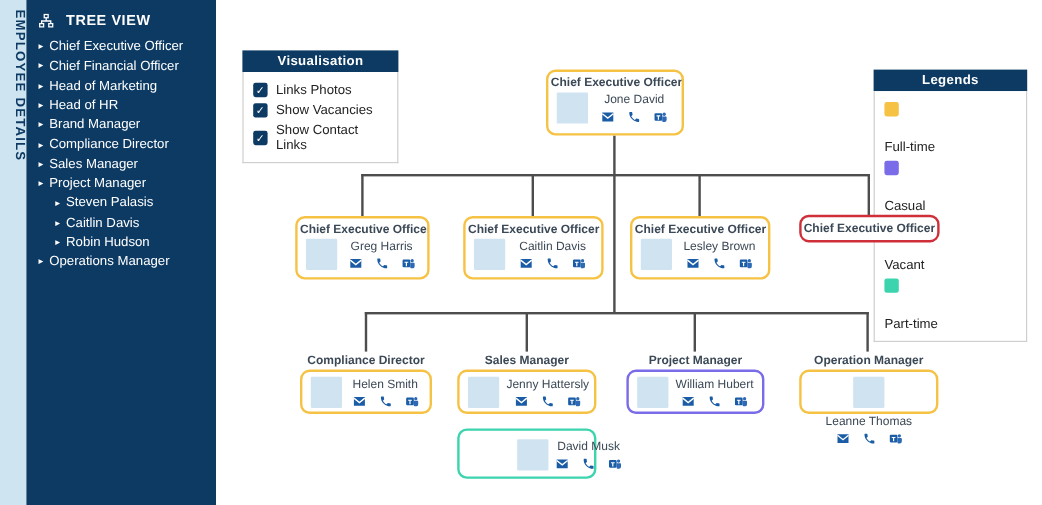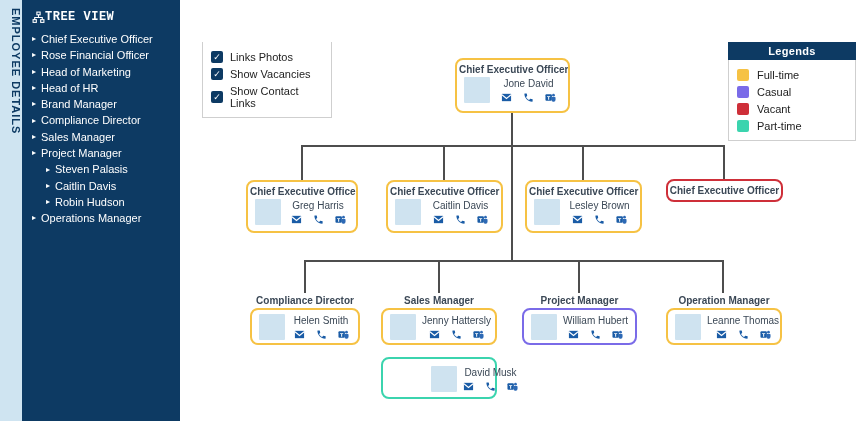--- a/index.html
+++ b/index.html
@@ -7,41 +7,41 @@
   body { font-family:"Liberation Sans", sans-serif; background:#ffffff; overflow:hidden; }
   .app { position:relative; width:868px; height:421px; background:#ffffff; overflow:hidden; }
 
   
   .edge-strip { position:absolute; left:0; top:0; width:22px; height:421px; background:#cfe4f1; cursor:pointer; }
   .edge-strip .vtext { position:absolute; top:6px; left:0; width:22px; writing-mode:vertical-rl;
     font-size:11px; font-weight:600; letter-spacing:1px; color:#0d3a63; white-space:nowrap; padding-top:2px; }
 
   
   .sidebar { position:absolute; left:22px; top:0; width:158px; height:421px; background:#0d3a63; color:#fff; }
-  .sidebar-header { display:flex; align-items:center; gap:0; padding:10px 0 7px 10px;
-    font-size:12px; font-weight:700; letter-spacing:.5px;font-family:Liberation Mono, monospace; }
+  .sidebar-header { display:flex; align-items:center; gap:10px; padding:10px 0 7px 10px;
+    font-size:12px; font-weight:700; letter-spacing:.5px; }
   .sidebar-header svg { width:13px; height:13px; }
   .tree { list-style:none; font-size:11px; }
   .tree-item { display:flex; align-items:center; gap:5px; padding:2px 4px 2px 10px; line-height:12.3px; cursor:pointer; white-space:nowrap; }
   .tree-item .caret { font-size:8px; line-height:10px; flex:0 0 auto; }
   .tree-children { list-style:none; }
   .tree-children .tree-item { padding-left:24px; }
 
   
   .panel { position:absolute; background:#fff; }
   .panel-header { background:#0d3a63; color:#fff; text-align:center; font-size:11px; font-weight:600;
     letter-spacing:.3px; padding:3px 0; }
   .panel-body { border:1px solid #cfcfcf; border-top:none; background:#fff; padding:6px 8px; }
   .panel-visualisation { left:202px; top:42px; width:130px; }
-  .panel-legends { left:728px; top:42px; width:128px; }
+  .panel-legends { left:728px; top:58px; width:128px; }
   .check-row { display:flex; align-items:center; gap:7px; padding:2.5px 0; cursor:pointer; }
   .checkbox { width:12px; height:12px; background:#0d3a63; border-radius:2px; color:#fff; font-size:9px;
     line-height:12px; text-align:center; flex:0 0 auto; }
   .check-label { font-size:11px; color:#222; font-weight:500; }
-  .legend-row { display:flex; align-items:flex-start; gap:8px; padding:2.5px 0; }
+  .legend-row { display:flex; align-items:flex-start; gap:20px; padding:2.5px 0;flex-direction:column; }
   .swatch { width:12px; height:12px; border-radius:2px; flex:0 0 auto; }
   .legend-label { font-size:11px; color:#222; font-weight:500; }
 
   
   .line { position:absolute; background:#4d4d4d; }
 
   
   .node { position:absolute; background:#fff; border:2px solid #F6C244; border-radius:8px; }
   .node-title { text-align:center; font-size:10px; font-weight:600; color:#3b4856; padding:4px 2px 0;
     white-space:nowrap; overflow:hidden; }
@@ -74,21 +74,21 @@
       </svg>
       <span>TREE VIEW</span>
     </div>
     <ul class="tree">
       <li class="tree-item">
           <span class="caret">▸</span>
           <span>Chief Executive Officer</span>
         </li>
       <li class="tree-item">
           <span class="caret">▸</span>
-          <span>Rose Financial Officer</span>
+          <span>Chief Financial Officer</span>
         </li>
       <li class="tree-item">
           <span class="caret">▸</span>
           <span>Head of Marketing</span>
         </li>
       <li class="tree-item">
           <span class="caret">▸</span>
           <span>Head of HR</span>
         </li>
       <li class="tree-item">
@@ -124,20 +124,21 @@
         </ul>
       </li>
       <li class="tree-item">
           <span class="caret">▸</span>
           <span>Operations Manager</span>
         </li>
     </ul>
   </div>
 
   <div class="panel panel-visualisation">
+    <div class="panel-header">Visualisation</div>
     <div class="panel-body">
       <div class="check-row">
         <span class="checkbox">✓</span>
         <span class="check-label">Links Photos</span>
       </div>
       <div class="check-row">
         <span class="checkbox">✓</span>
         <span class="check-label">Show Vacancies</span>
       </div>
       <div class="check-row">
@@ -356,21 +357,21 @@
               <path fill="#2d69b5" d="M15 11h6.5a1.5 1.5 0 0 1 1.5 1.5V17a4 4 0 0 1-4 4h-1a5 5 0 0 1-3-1z"></path>
               <rect x="1" y="5" width="14" height="14" rx="2" fill="#1a5ca6"></rect>
               <path fill="#fff" d="M4.6 9h6.8v2H9.1v6H6.9v-6H4.6z"></path>
             </svg>
         </div>
       </div>
     </div>
   </div>
 
   <div class="node" style="left: 666px; top: 308px; width: 116px; height: 37px; border-color: rgb(246, 194, 68);">
-    <div class="node-body" style="padding-top:4px;">
+    <div class="node-body" style="padding-top:4px;flex-direction:column;">
       <div class="photo"></div>
       <div class="info">
         <div class="name">Leanne Thomas</div>
         <div class="links">
           <svg viewBox="0 0 24 24">
               <path fill="#1a5ca6" d="M2 4h20v16H2z"></path>
               <path fill="none" stroke="#fff" stroke-width="2.5" d="M2 6l10 8L22 6"></path>
             </svg>
           <svg viewBox="0 0 24 24">
               <path fill="#1a5ca6" d="M6.62 10.79c1.44 2.83 3.76 5.14 6.59 6.59l2.2-2.21c.27-.27.67-.36 1.02-.24 1.12.37 2.33.57 3.57.57.55 0 1 .45 1 1V20c0 .55-.45 1-1 1-9.39 0-17-7.61-17-17 0-.55.45-1 1-1h3.5c.55 0 1 .45 1 1 0 1.25.2 2.45.57 3.57.11.35.03.74-.25 1.02l-2.2 2.2z"></path>

